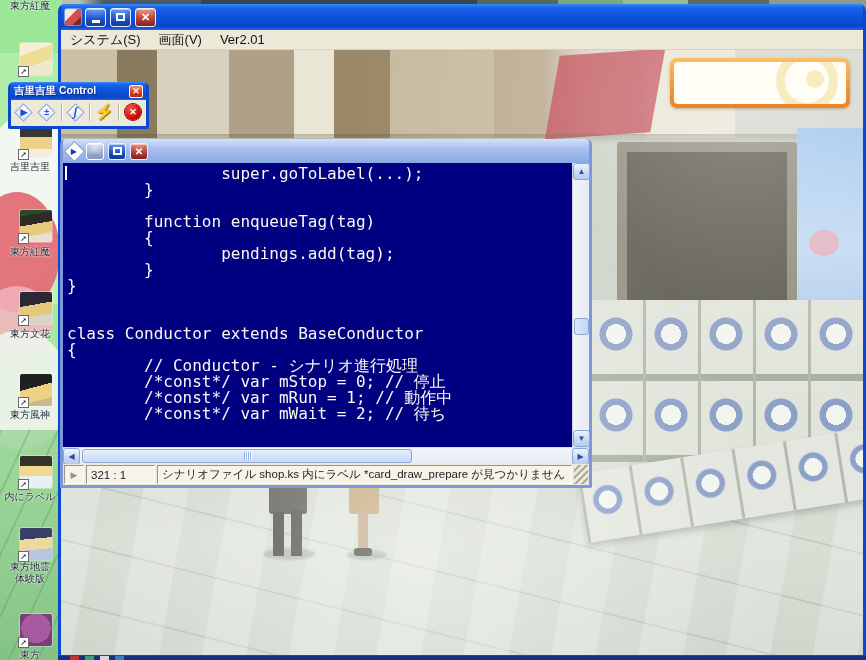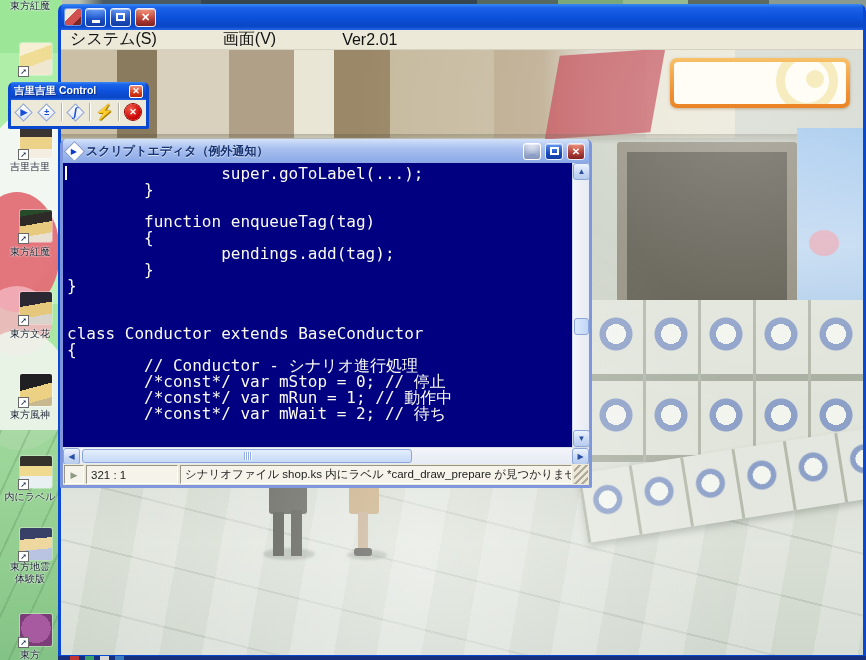--- a/index.html
+++ b/index.html
@@ -44,21 +44,21 @@
   .cap-btn { width:21px; height:19px; border-radius:3px; border:1px solid #eaf0ff; display:flex; align-items:center; justify-content:center;
     color:#fff; font-size:11px; font-weight:bold; box-shadow:inset 0 1px 0 rgba(255,255,255,.55), inset 0 -6px 8px rgba(0,20,90,.35); }
   .cap-min, .cap-max { background:linear-gradient(180deg,#6ba2f8,#2560dd 60%,#1b50c8); }
   .cap-close { background:linear-gradient(180deg,#f49a84,#e25036 55%,#c22a0a); }
   .cap-min span { display:block; width:8px; height:3px; background:#fff; margin-top:9px; }
   .cap-max span { display:block; width:9px; height:8px; border:2px solid #fff; }
 
   
   .main-window { left:58px; top:4px; width:808px; height:654px; background:#ece9d8; display:flex; flex-direction:column; }
   .app-icon { width:16px; height:16px; border-radius:2px; background:linear-gradient(135deg,#f2ead8 0 38%,#d05050 38% 72%,#7c2828 72%); box-shadow:0 0 0 1px rgba(255,255,255,.4); }
-  .menubar { height:20px; background:#ece9d8; border-bottom:1px solid #d6d2c2; display:flex; align-items:center; font-size:16px; color:#111;gap:48px; }
+  .menubar { height:20px; background:#ece9d8; border-bottom:1px solid #d6d2c2; display:flex; align-items:center; font-size:13px; color:#111; }
   .menu-item { padding:2px 9px; }
   .client { position:relative; flex:1; overflow:hidden; background:#cbd1c6; }
 
   
   .shelf-band { position:absolute; left:0; top:0; width:100%; height:88px;
     background:linear-gradient(90deg,#cbbfa6 0 7%,#8a7a5e 7% 12%,#d9d1bd 12% 21%,#b0a088 21% 29%,#eae6d6 29% 34%,#9a8868 34% 41%,#c6ba9e 41% 54%,#bba98c 54% 60%,#d9d5c9 66% 73%,#e8e4d4 73% 84%,#d2d6cc 84% 100%); }
   .shelf-shadow { position:absolute; left:0; top:84px; width:100%; height:10px; background:linear-gradient(180deg,rgba(90,85,70,.35),rgba(0,0,0,0)); }
   .red-banner { position:absolute; left:492px; top:2px; width:104px; height:84px; background:#bf4a52; transform:skewX(-14deg) rotate(-4deg); opacity:.85; }
   .tv-screen { position:absolute; left:556px; top:92px; width:180px; height:172px; background:#59564a; border:10px solid #8e897a; border-radius:3px; }
   .blue-poster { position:absolute; left:736px; top:78px; width:66px; height:214px;
@@ -142,21 +142,21 @@
   .h-scroll { height:17px; display:flex; background:linear-gradient(180deg,#f2f4f8,#e6ebf4); border-top:1px solid #d8dee8; }
   .h-scroll .sb-btn { width:17px; height:17px; }
   .h-track { position:relative; flex:1; }
   .h-thumb { position:absolute; left:2px; top:1px; width:330px; height:14px; border:1px solid #8ca6d8; border-radius:3px;
     background:linear-gradient(180deg,#e4eefc,#c6d9f7); display:flex; align-items:center; justify-content:center; gap:1px; }
   .h-thumb i { width:1px; height:8px; background:#93aede; box-shadow:1px 0 0 #fff; }
 
   .ed-status { height:21px; display:flex; align-items:stretch; background:#ece9d8; padding:1px; gap:2px; font-size:11.5px; }
   .st-cell { border:1px solid; border-color:#9a958a #fff #fff #9a958a; background:#f6f4ea; display:flex; align-items:center; padding:0 4px; color:#222; white-space:nowrap; overflow:hidden; }
   .st-run { width:20px; color:#8f9882; font-size:9px; justify-content:center; }
-  .st-pos { width:92px; }
+  .st-pos { width:69px; }
   .st-msg { flex:1; }
   .grip { width:14px; background:
     repeating-linear-gradient(135deg, rgba(0,0,0,0) 0 3px, #b0aa9c 3px 5px); }
 
   
   .task-sliver { position:absolute; left:58px; bottom:0; width:808px; height:4px; background:#16307e; display:flex; gap:6px; padding-left:12px; }
   .task-sliver i { width:9px; height:4px; }
 </style>
 </head>
 <body>
@@ -255,21 +255,20 @@
       </div>
     </div>
   </div>
 </div>
 
 <div class="xp-window editor-window">
   <div class="xp-titlebar">
     <div class="ed-icon">
         <span>▶</span>
       </div>
-    <div class="xp-title">スクリプトエディタ（例外通知）</div>
     <div class="cap-btn cap-min-pale">
         <span></span>
       </div>
     <div class="cap-btn cap-max">
         <span></span>
       </div>
     <div class="cap-btn cap-close">✕</div>
   </div>
   <div class="ed-body">
     <div class="code-area">

